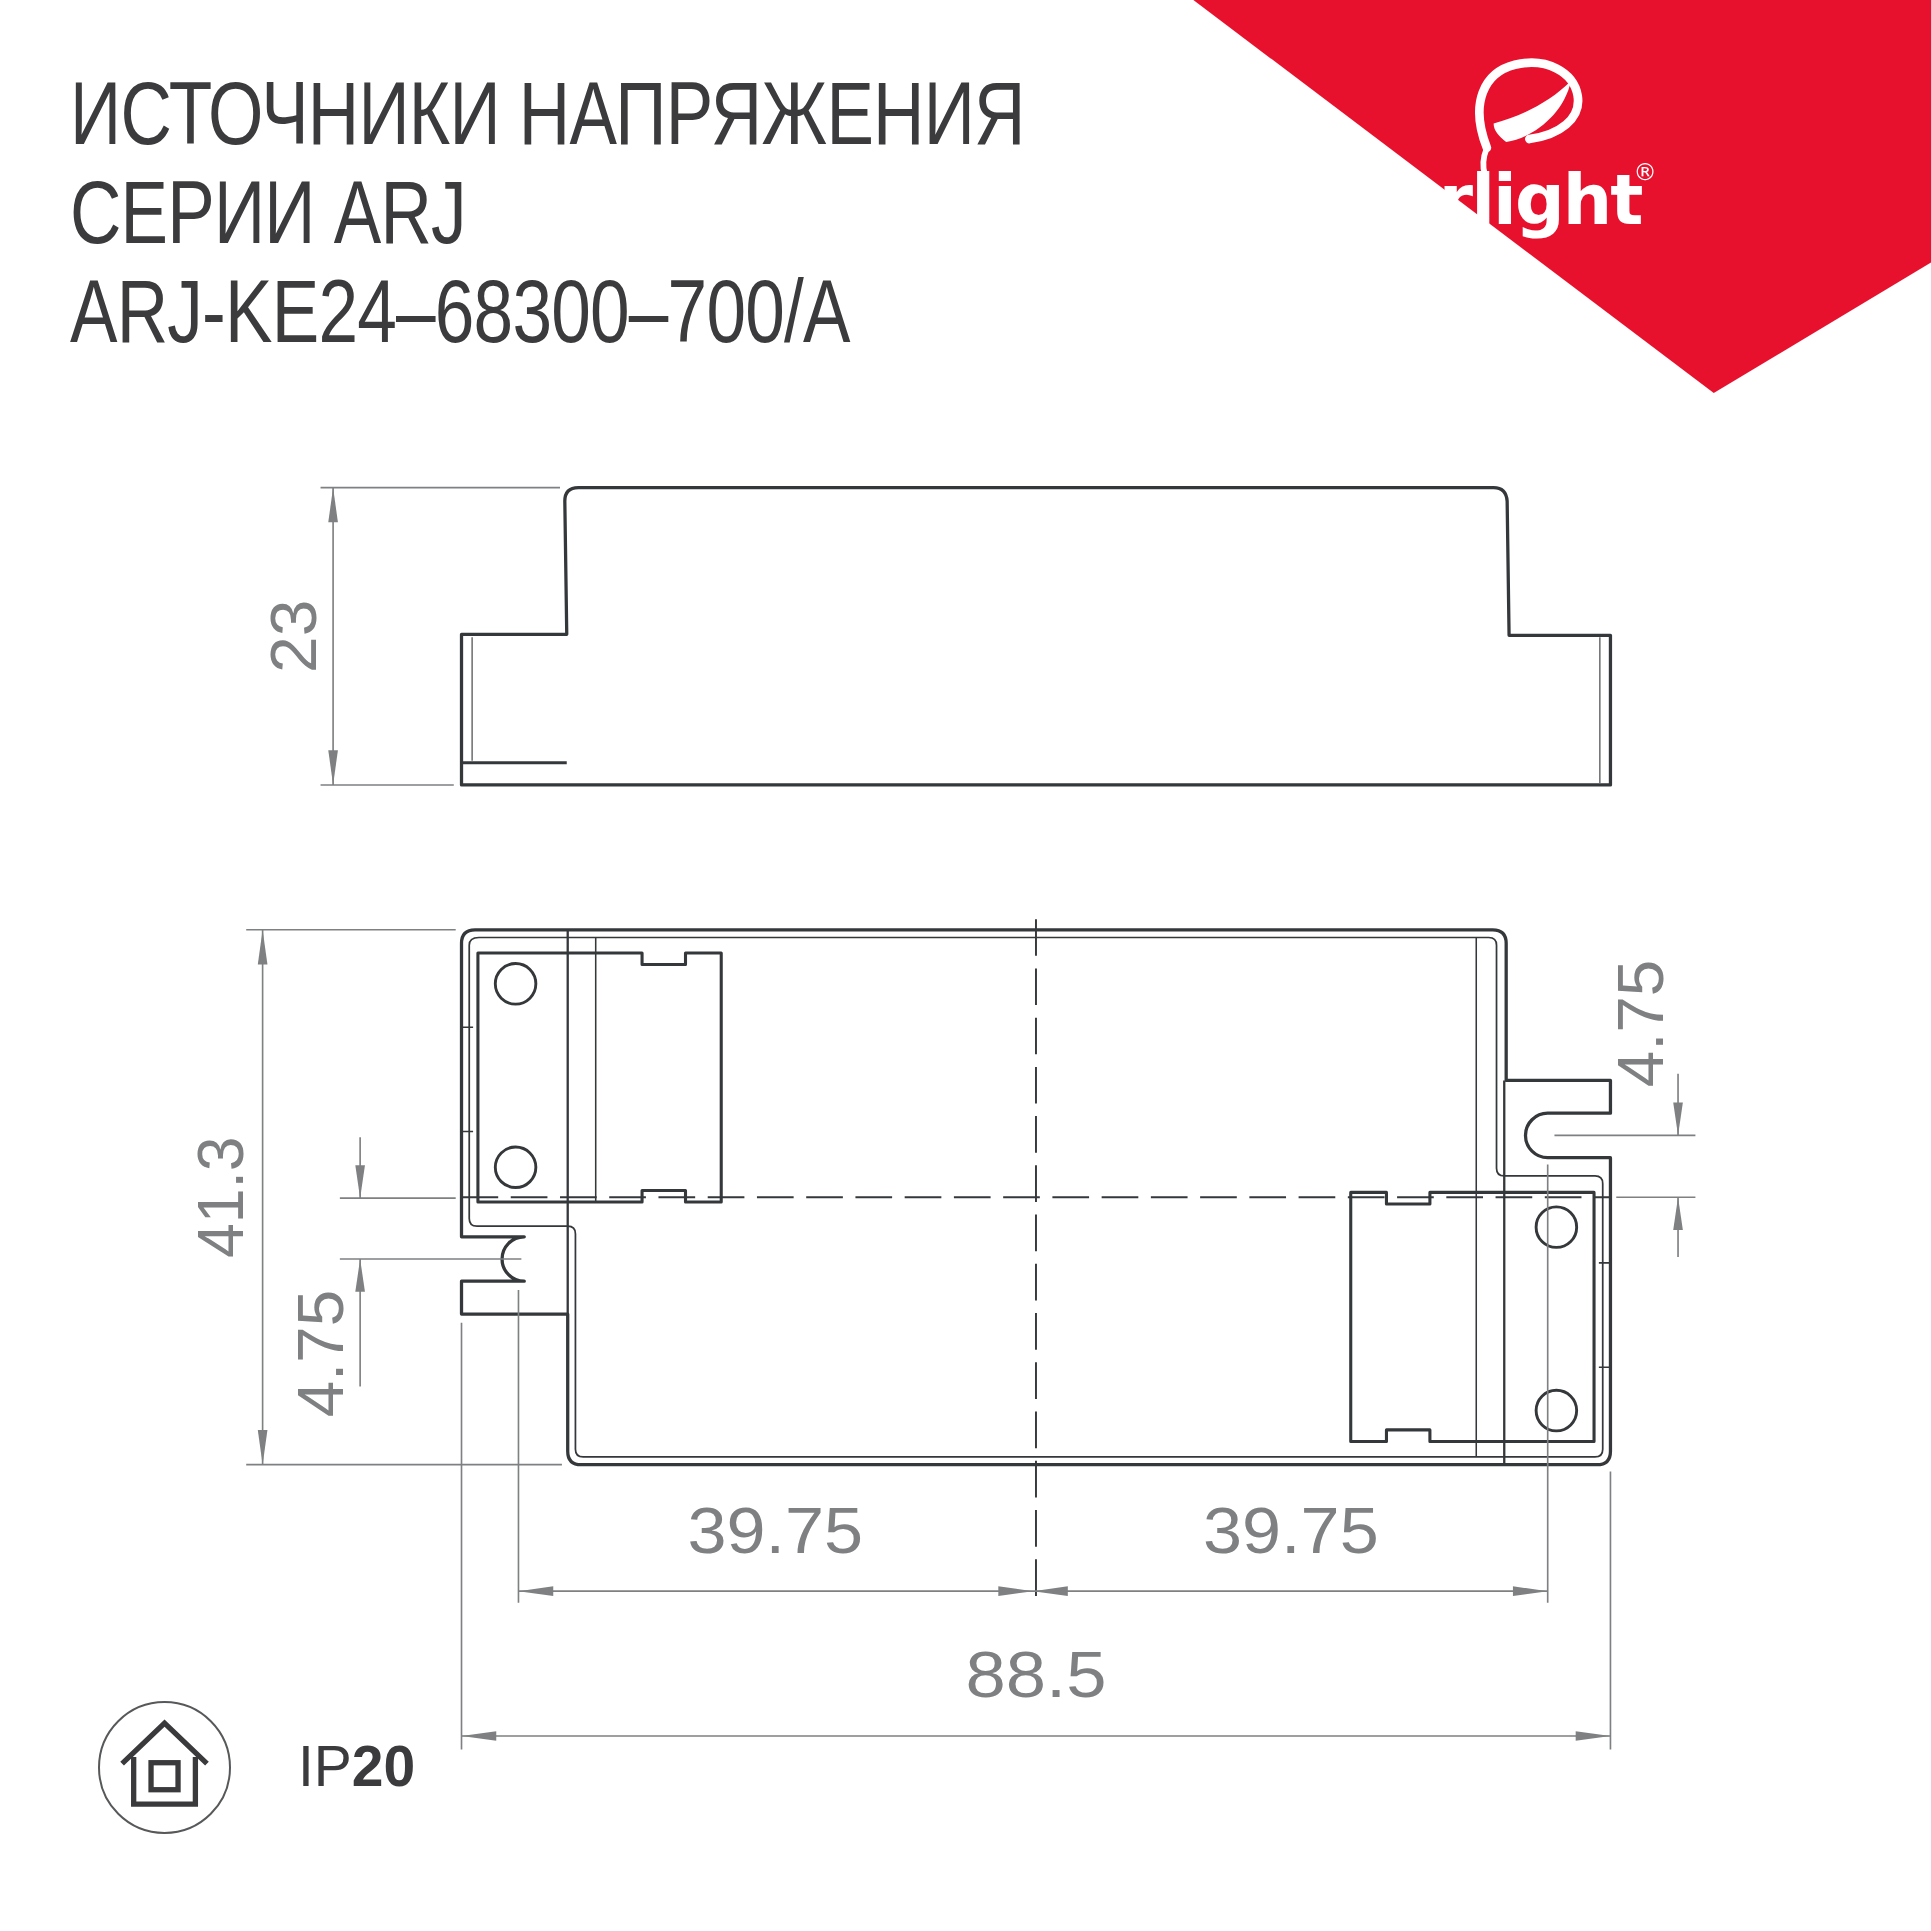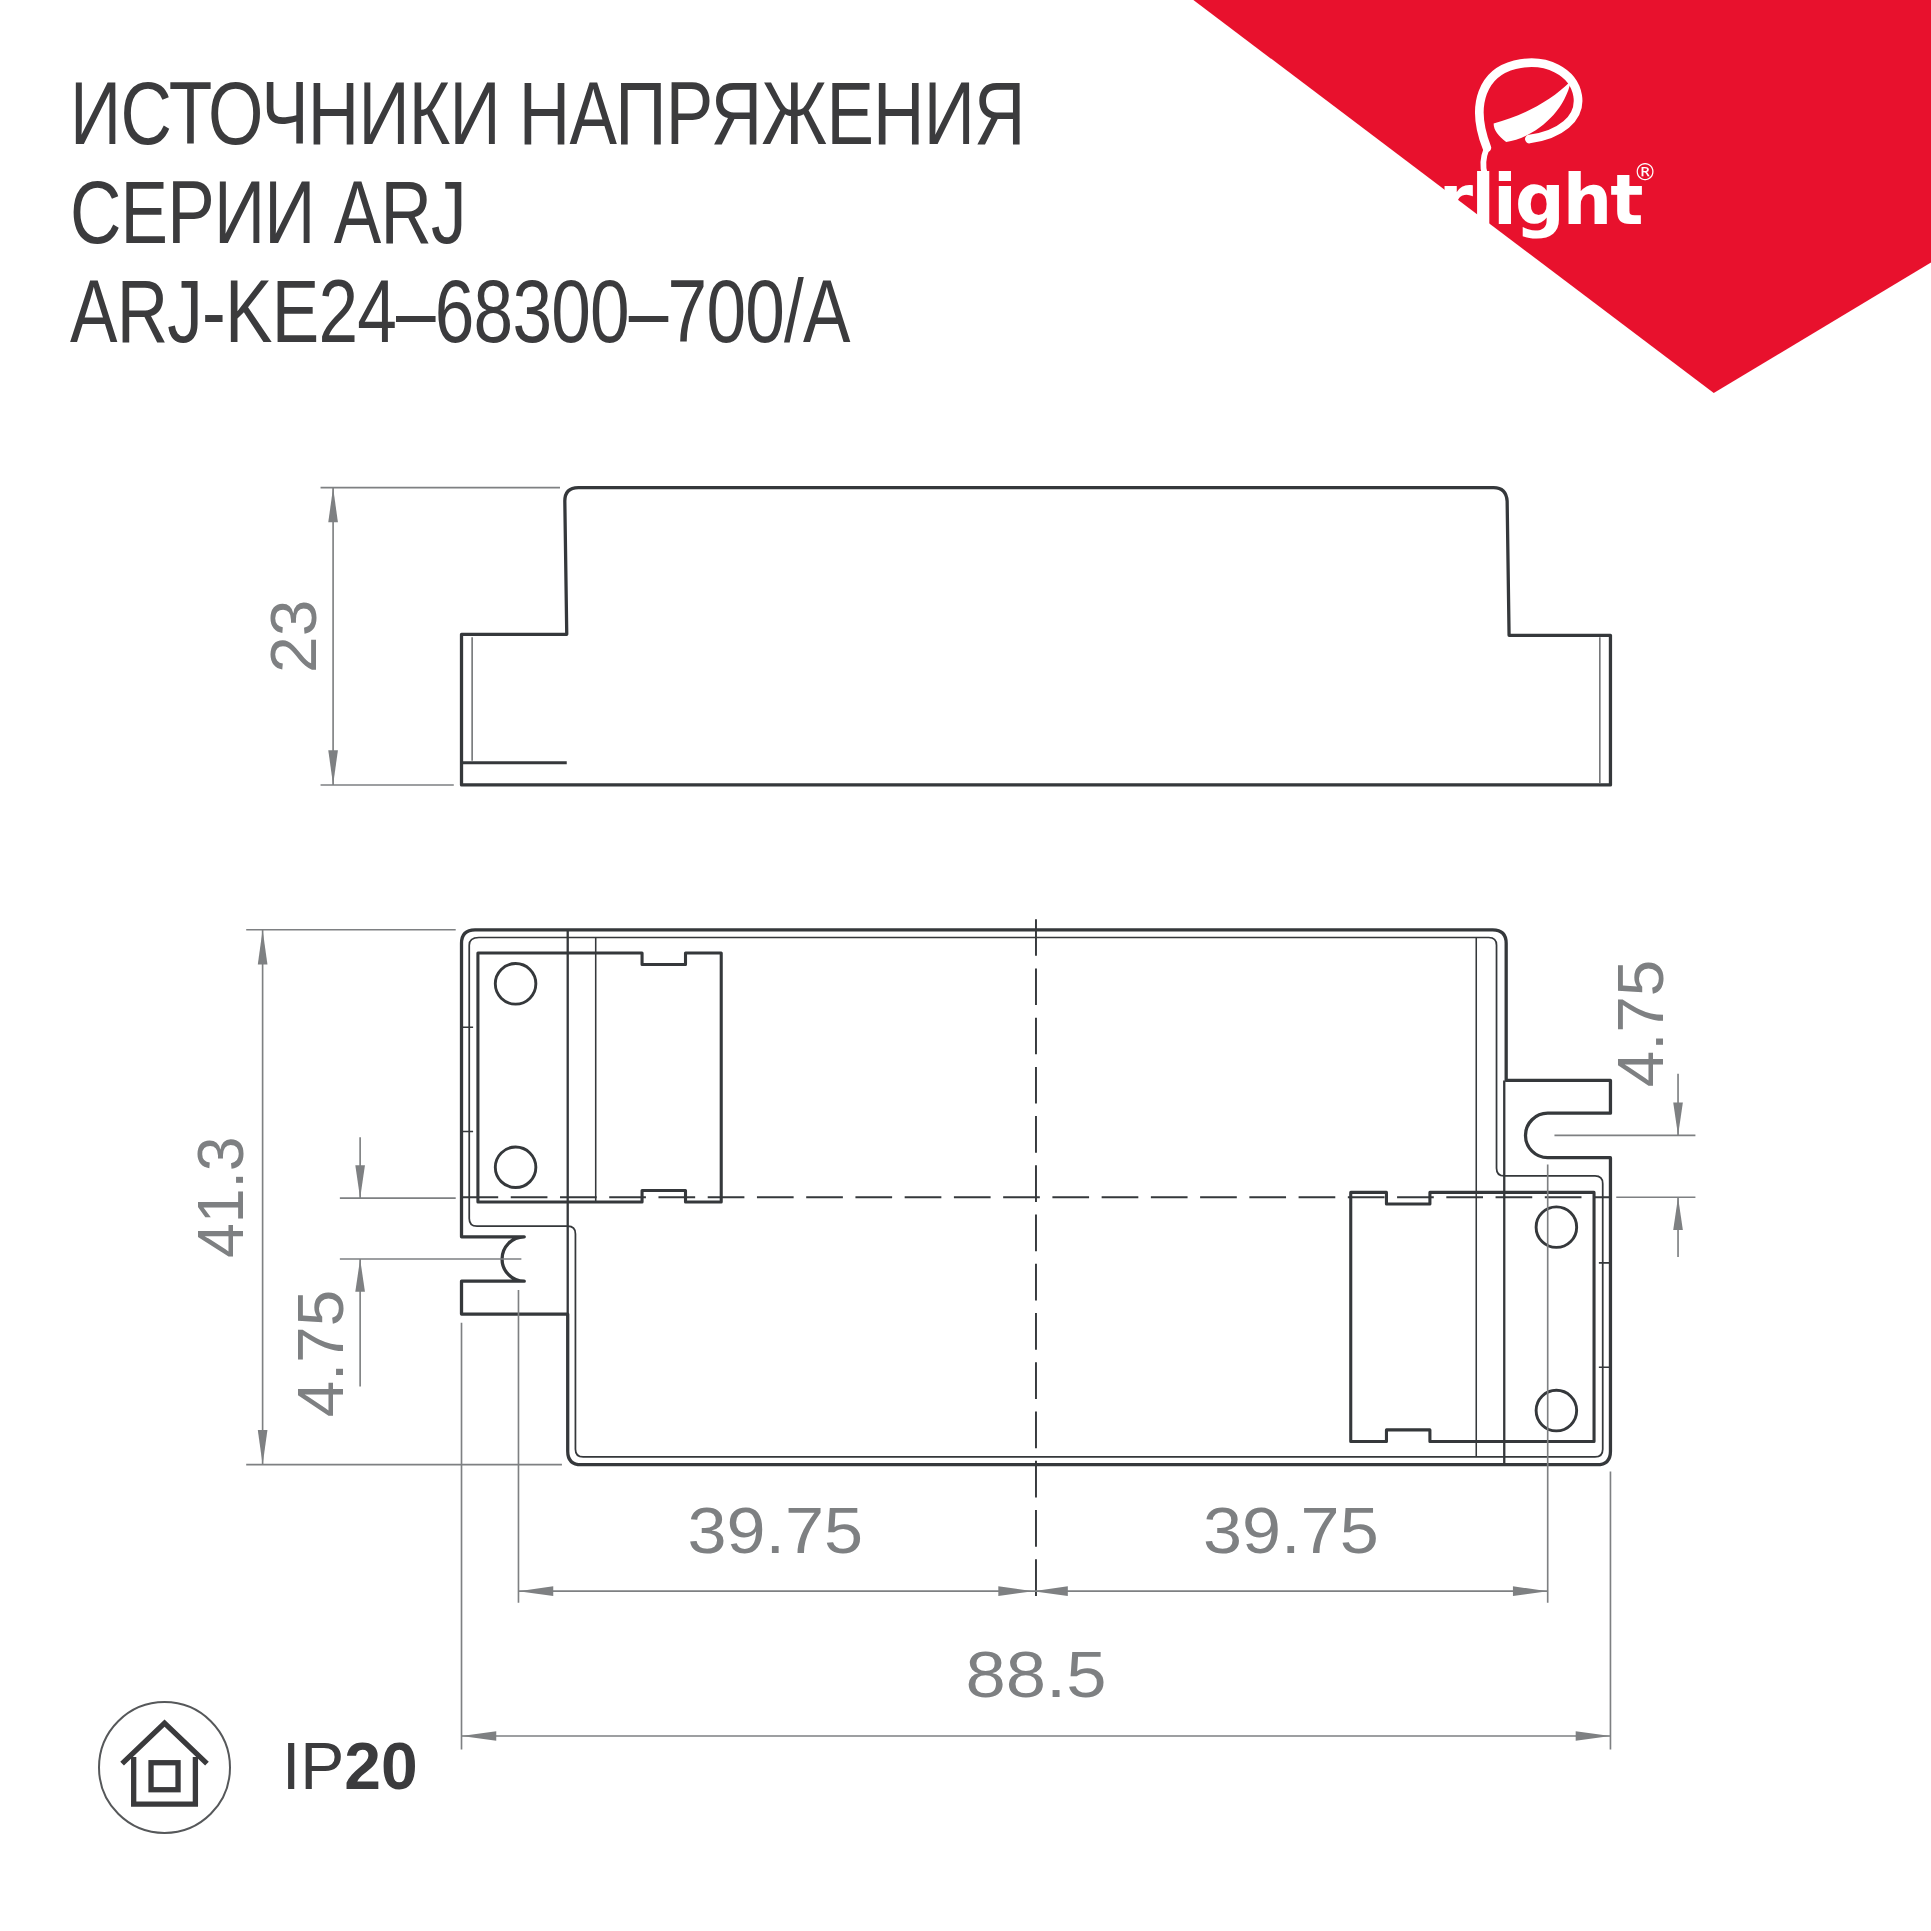--- a/index.html
+++ b/index.html
@@ -20,21 +20,21 @@
     fill:#ffffff;font-size:72px;font-weight:bold;letter-spacing:-2px;
     font-family:"DejaVu Sans", sans-serif;
   }
   .logo-reg{fill:#ffffff;font-size:24px;font-family:"DejaVu Sans", sans-serif;}
   .ip-badge{position:absolute;left:98px;top:1701px;width:135px;height:135px;}
   .ip-circle{
     position:absolute;left:0;top:0;width:129px;height:129px;border:2.9px solid #56585a;
     border-radius:50%;
   }
   .ip-text{
-    position:absolute;left:282px;top:1722px;color:#3b3b3d;font-size:66px;
+    position:absolute;left:298px;top:1722px;color:#3b3b3d;font-size:57px;
     line-height:89px;white-space:nowrap;letter-spacing:0px;
   }
   .ip-text b{font-weight:bold;}
 </style>
 </head>
 <body>
 
 <div class="title">
   <div>ИСТОЧНИКИ НАПРЯЖЕНИЯ</div>
   <div>СЕРИИ ARJ</div>

